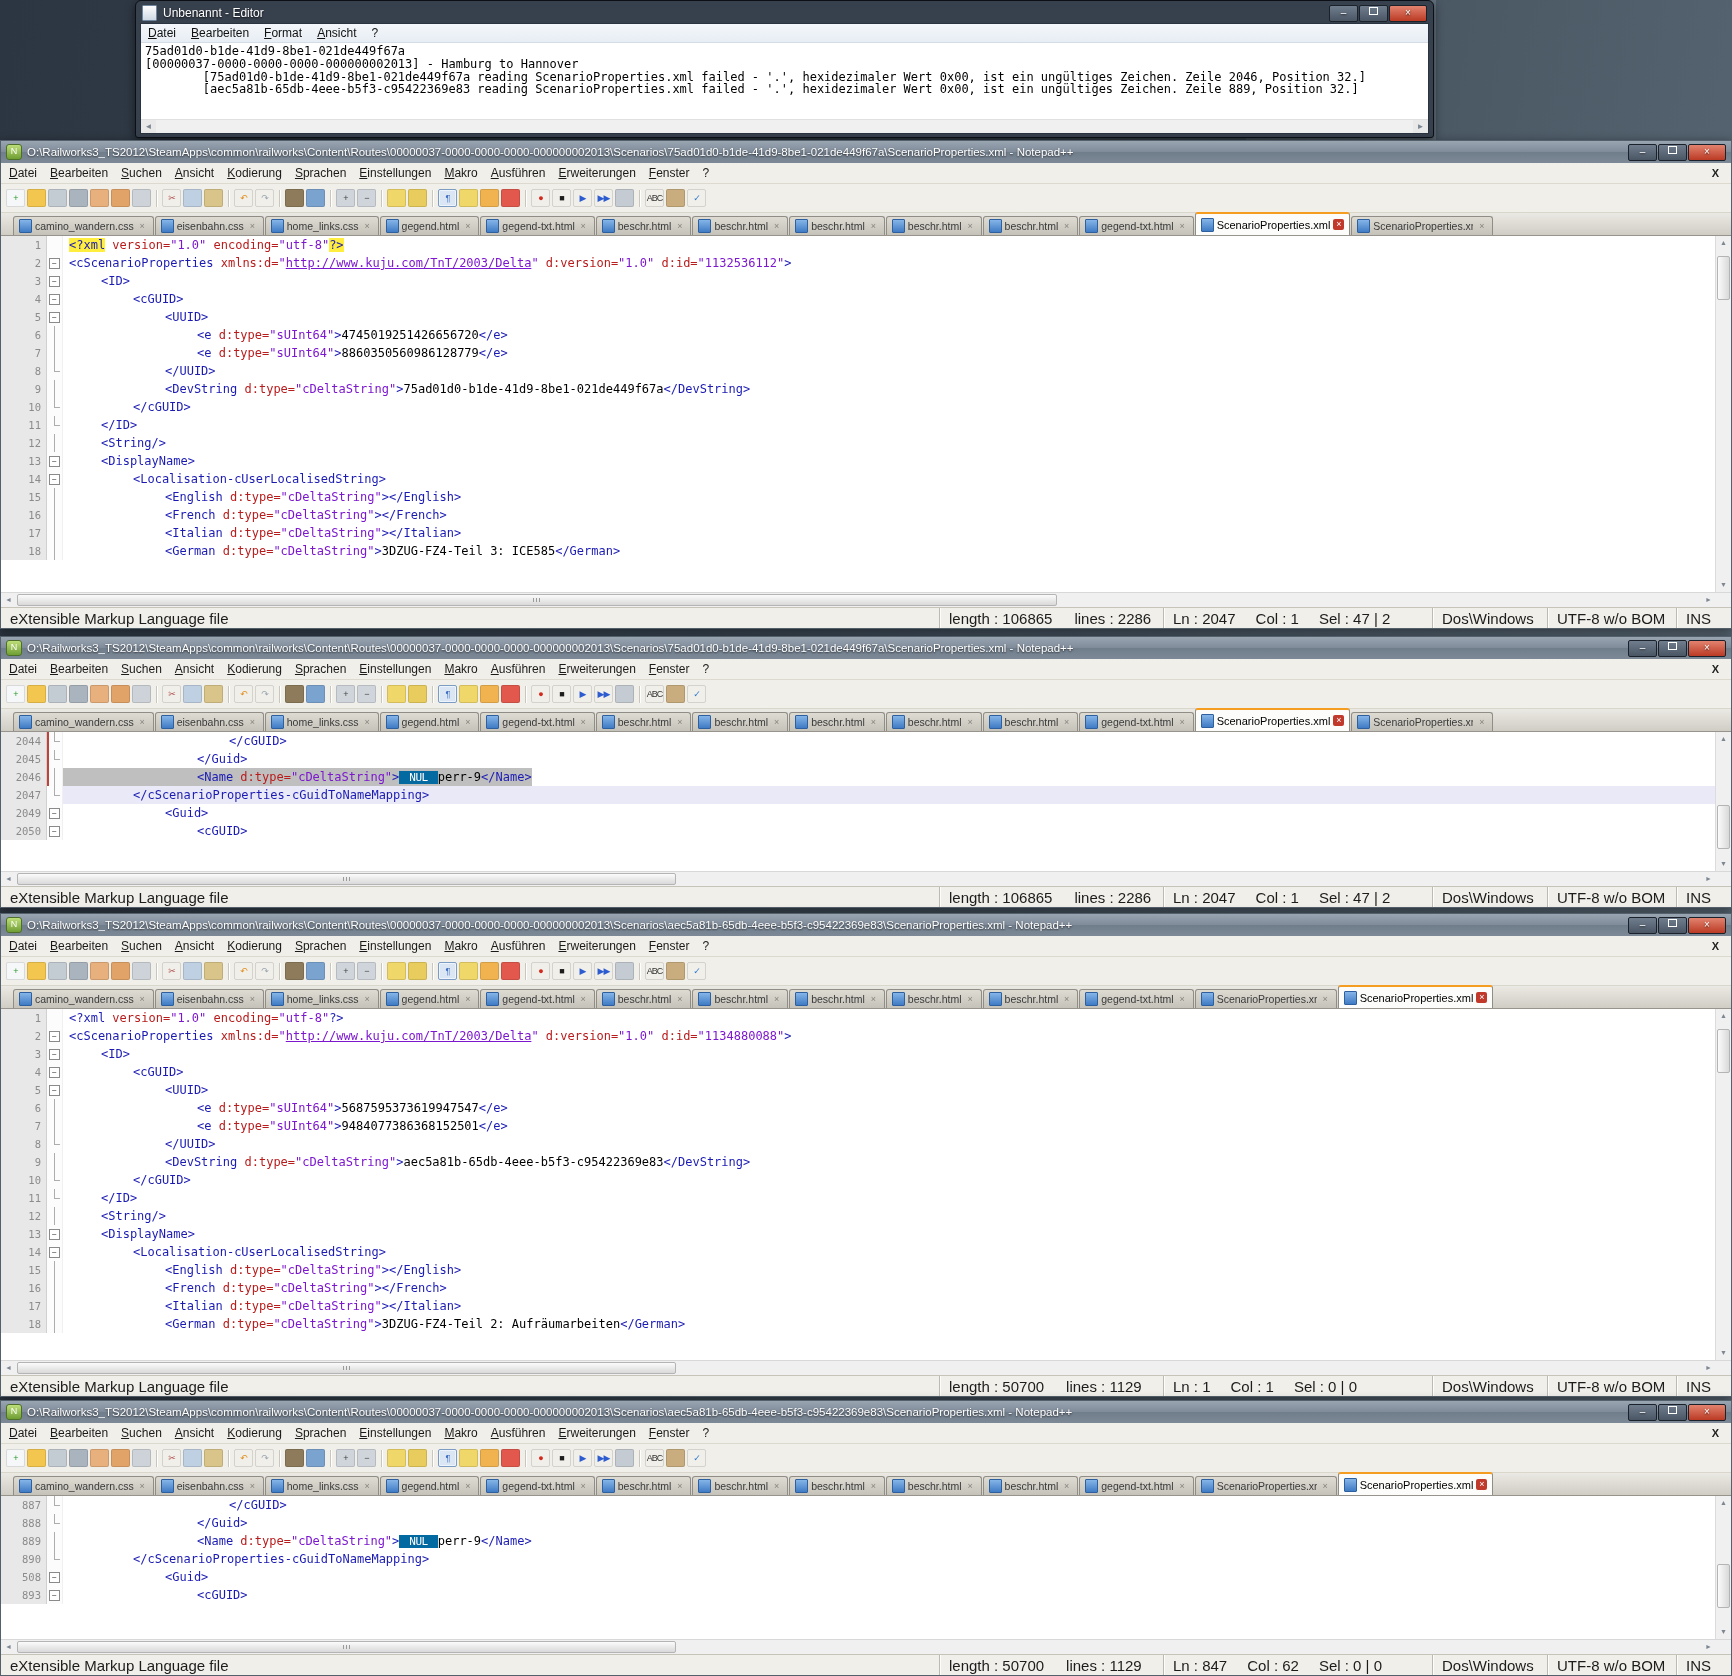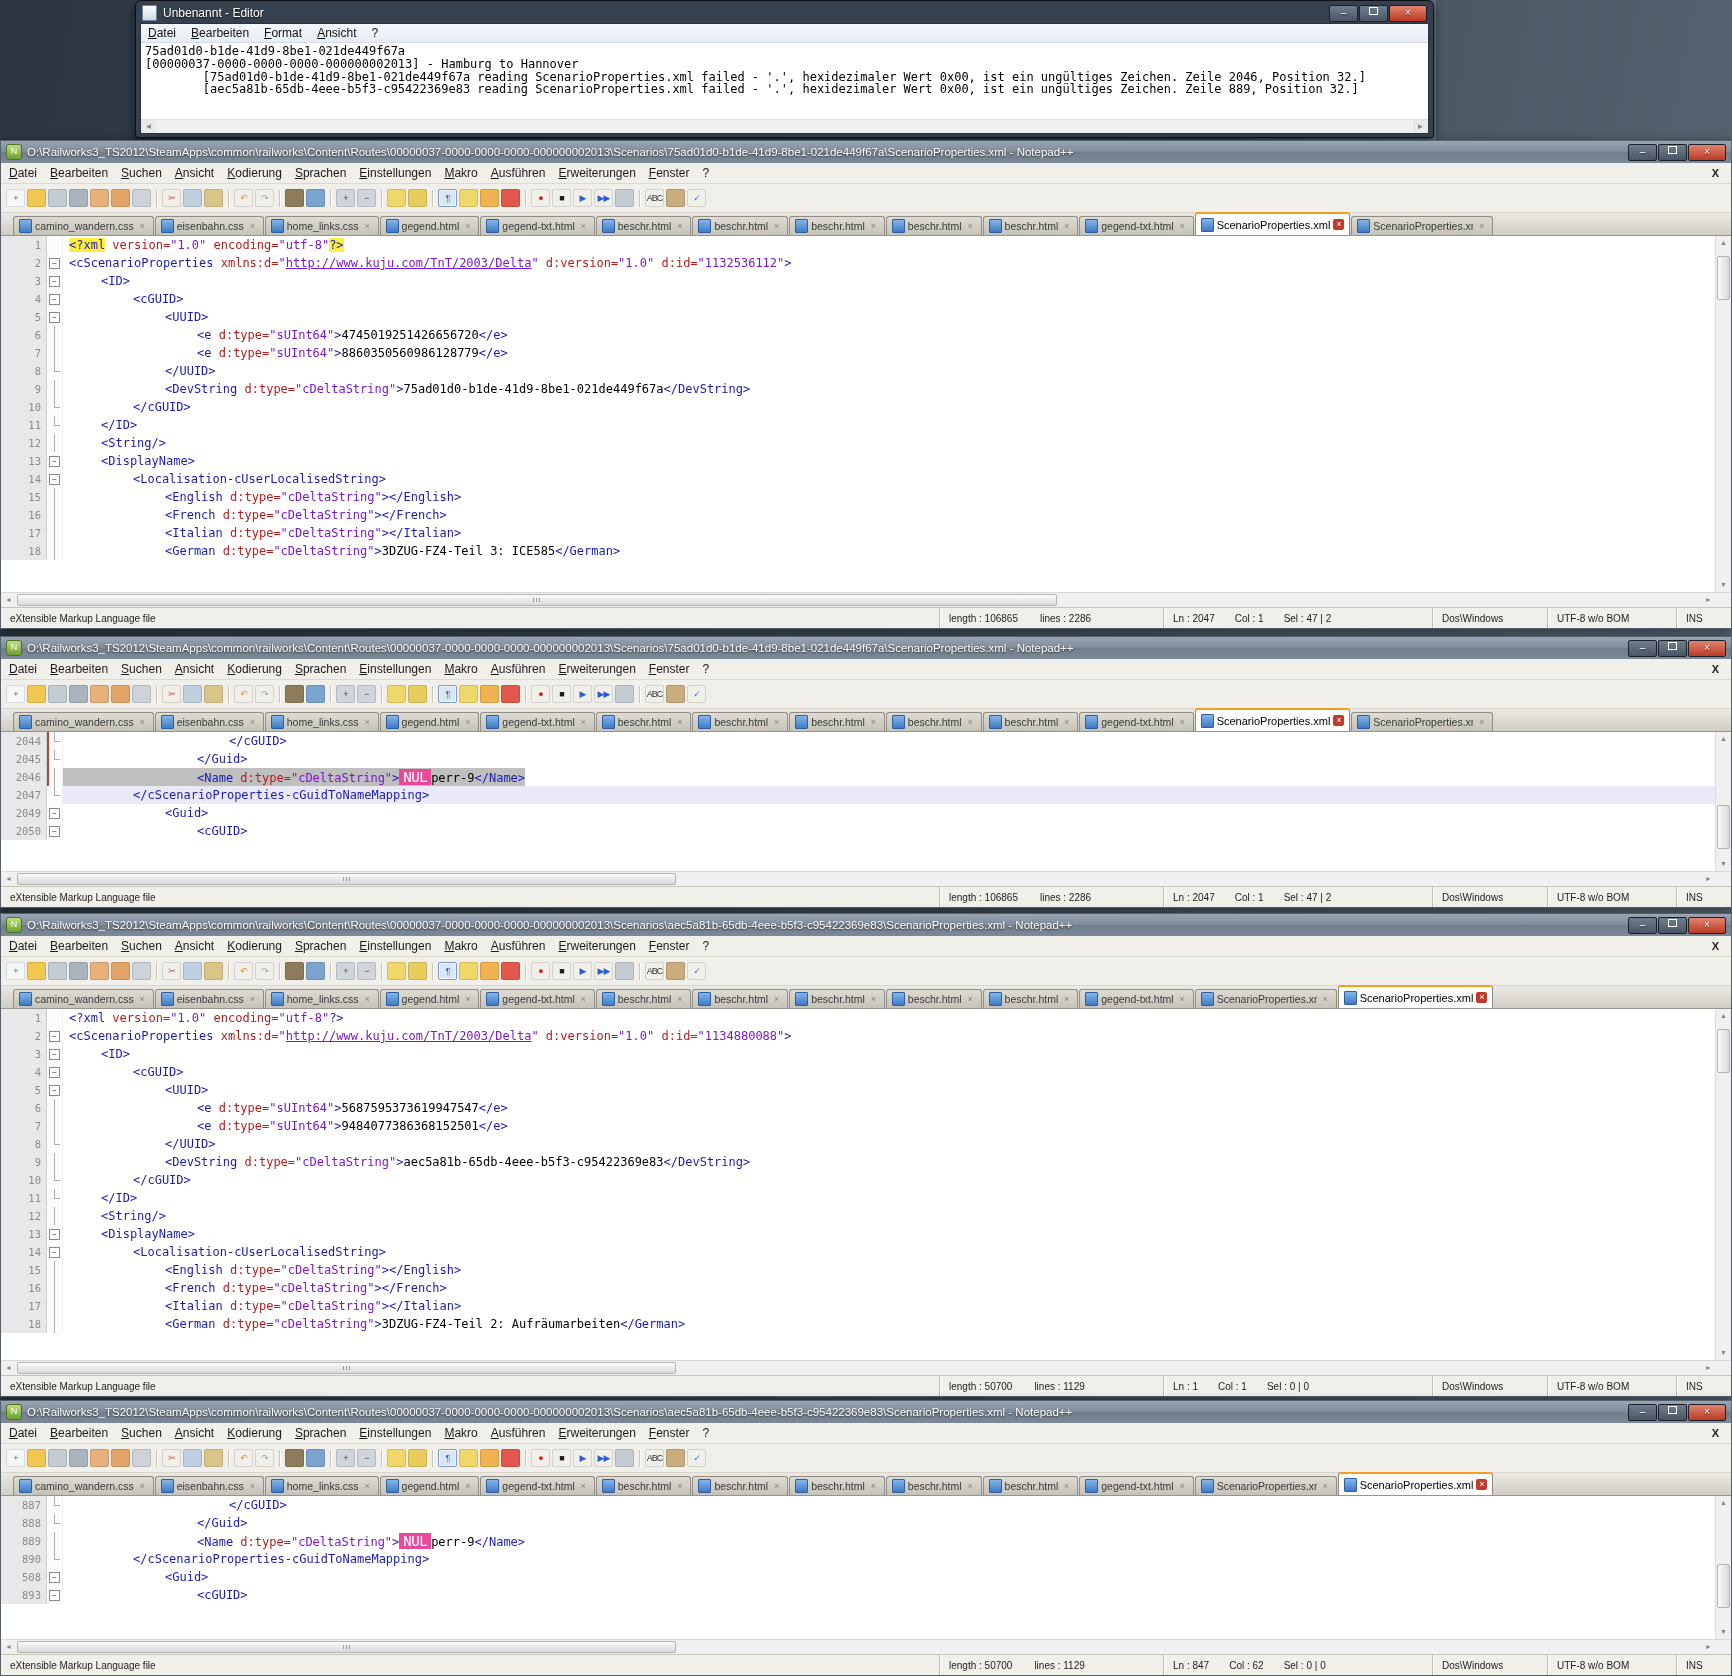--- a/index.html
+++ b/index.html
@@ -81,37 +81,37 @@
   .ccode{flex:1;font:12px/18px "DejaVu Sans Mono","Liberation Mono",monospace;white-space:pre;color:#000}
   .crow.cur .ccode{background:#e9e9f8}
   .iwrap{display:inline-block;height:18px}
   .iwrap.selgrey{background:#bfbfbf}
   .seg.t{color:#1b1bb4}
   .seg.a{color:#b91c1c}
   .seg.v{color:#7c17cf}
   .seg.u{color:#7c17cf;text-decoration:underline}
   .seg.x{color:#000000}
   .seg.y{color:#1b1bb4;background:#ffee3d}
-  .seg.nul{background:#ec4899;color:#fff;font-size:14px;padding:0 4px;letter-spacing:-.5px}
+  .seg.nul{background:#0369a1;color:#fff;font-size:11px;padding:0 10px;letter-spacing:-.5px}
 
   .vscroll{flex:0 0 15px;background:#f0f0f0;border-left:1px solid #dcdcdc;position:relative}
   .varrow{position:absolute;left:0;width:100%;height:14px;font-size:7px;line-height:14px;text-align:center;color:#7c8792}
   .varrow.up{top:0}.varrow.down{bottom:0}
   .vthumb{position:absolute;left:1px;right:1px;height:42px;border:1px solid #b4b4b4;border-radius:2px;
     background:linear-gradient(90deg,#fbfbfb,#d9d9d9)}
   .npp-hscroll{height:14px;flex:0 0 14px;background:#f0f0f0;border-top:1px solid #d8d8d8;position:relative}
   .harrow{position:absolute;top:0;width:15px;height:100%;font-size:7px;line-height:14px;text-align:center;color:#7c8792}
   .harrow.left{left:0}.harrow.right{right:15px}
   .hthumb{position:absolute;left:16px;top:1px;bottom:1px;border:1px solid #b4b4b4;border-radius:2px;
     background:linear-gradient(#fbfbfb,#d9d9d9)}
   .hthumb::after{content:"";position:absolute;left:50%;top:3px;bottom:3px;width:8px;transform:translateX(-50%);
     background:repeating-linear-gradient(90deg,#9a9a9a 0 1px,transparent 1px 3px)}
 
   .npp-status{height:20px;flex:0 0 20px;background:#f1efe9;border-top:1px solid #c6c3b9;display:flex;
-    font-size:10px;color:#1c1c1c;align-items:stretch}
+    font-size:15px;color:#1c1c1c;align-items:stretch}
   .sc{display:flex;align-items:center;padding:0 9px;border-left:1px solid #bdbab0;box-shadow:inset 1px 0 0 rgba(255,255,255,.85);white-space:nowrap;overflow:hidden}
   .sc.first{border-left:none;box-shadow:none;flex:1}
   .sc.lenlns{width:205px;gap:22px}
   .sc.pos{width:250px;gap:20px}
   .sc.eol{width:96px}
   .sc.enc{width:110px}
   .sc.ins{width:36px}
 </style>
 </head>
 <body>

